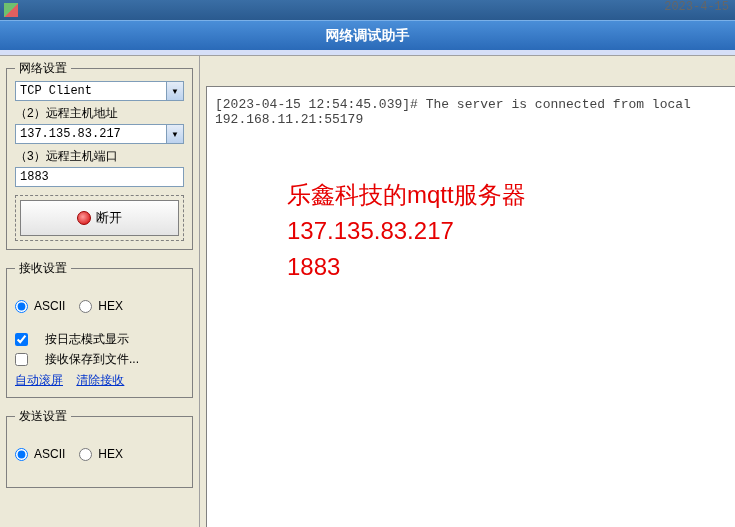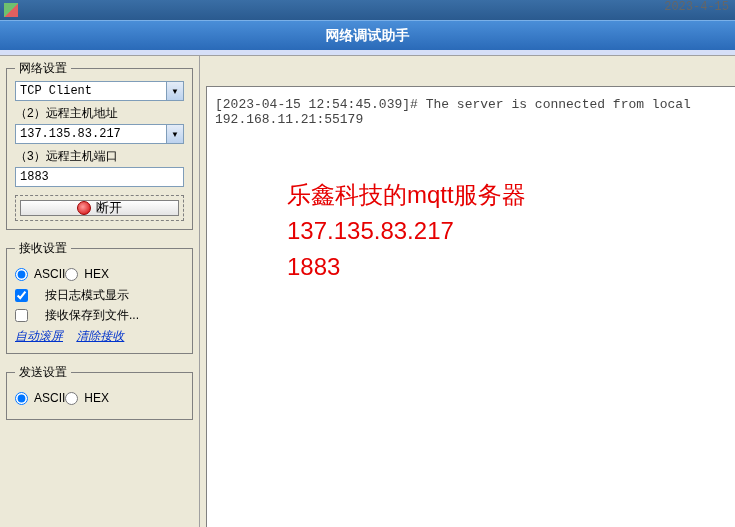--- a/index.html
+++ b/index.html
@@ -109,48 +109,47 @@
   .btnframe {
     margin-top: 8px;
     border: 1px dashed #808080;
     padding: 4px;
   }
   .btn {
     display: flex;
     align-items: center;
     justify-content: center;
     gap: 5px;
-    height: 16px;
+    height: 36px;
     border: 1px solid #808080;
     background: linear-gradient(to bottom,#fefefe,#e4e4e4);
     cursor: pointer;
     font-size: 13px;
   }
   .redcircle {
     width: 14px; height: 14px; border-radius: 50%;
     background: radial-gradient(circle at 40% 40%, #ff9a9a, #d00000);
     border: 1px solid #900;
   }
   .checkrow, .radiorow {
     display: flex;
     align-items: center;
     gap: 15px;
     margin: 3px 0;
     font-size: 12px;
   }
   .radiorow { gap: 4px; }
-  .radiogroup { display:flex; margin:3px 0;}
+  .radiogroup { display:flex; gap:14px; margin:15px 0;}
   .linkrow { margin-top:4px; }
   .linkrow a {
     color: #0033cc;
     text-decoration: underline;
     font-size: 12px;
     margin-right: 10px;
     cursor: pointer;
-    font-style: italic;
   }
   
   .tabhead {
     display:flex;
     align-items:center;
     justify-content:space-between;
     height:22px;
   }
   .tablabel {
     font-size: 13px;

